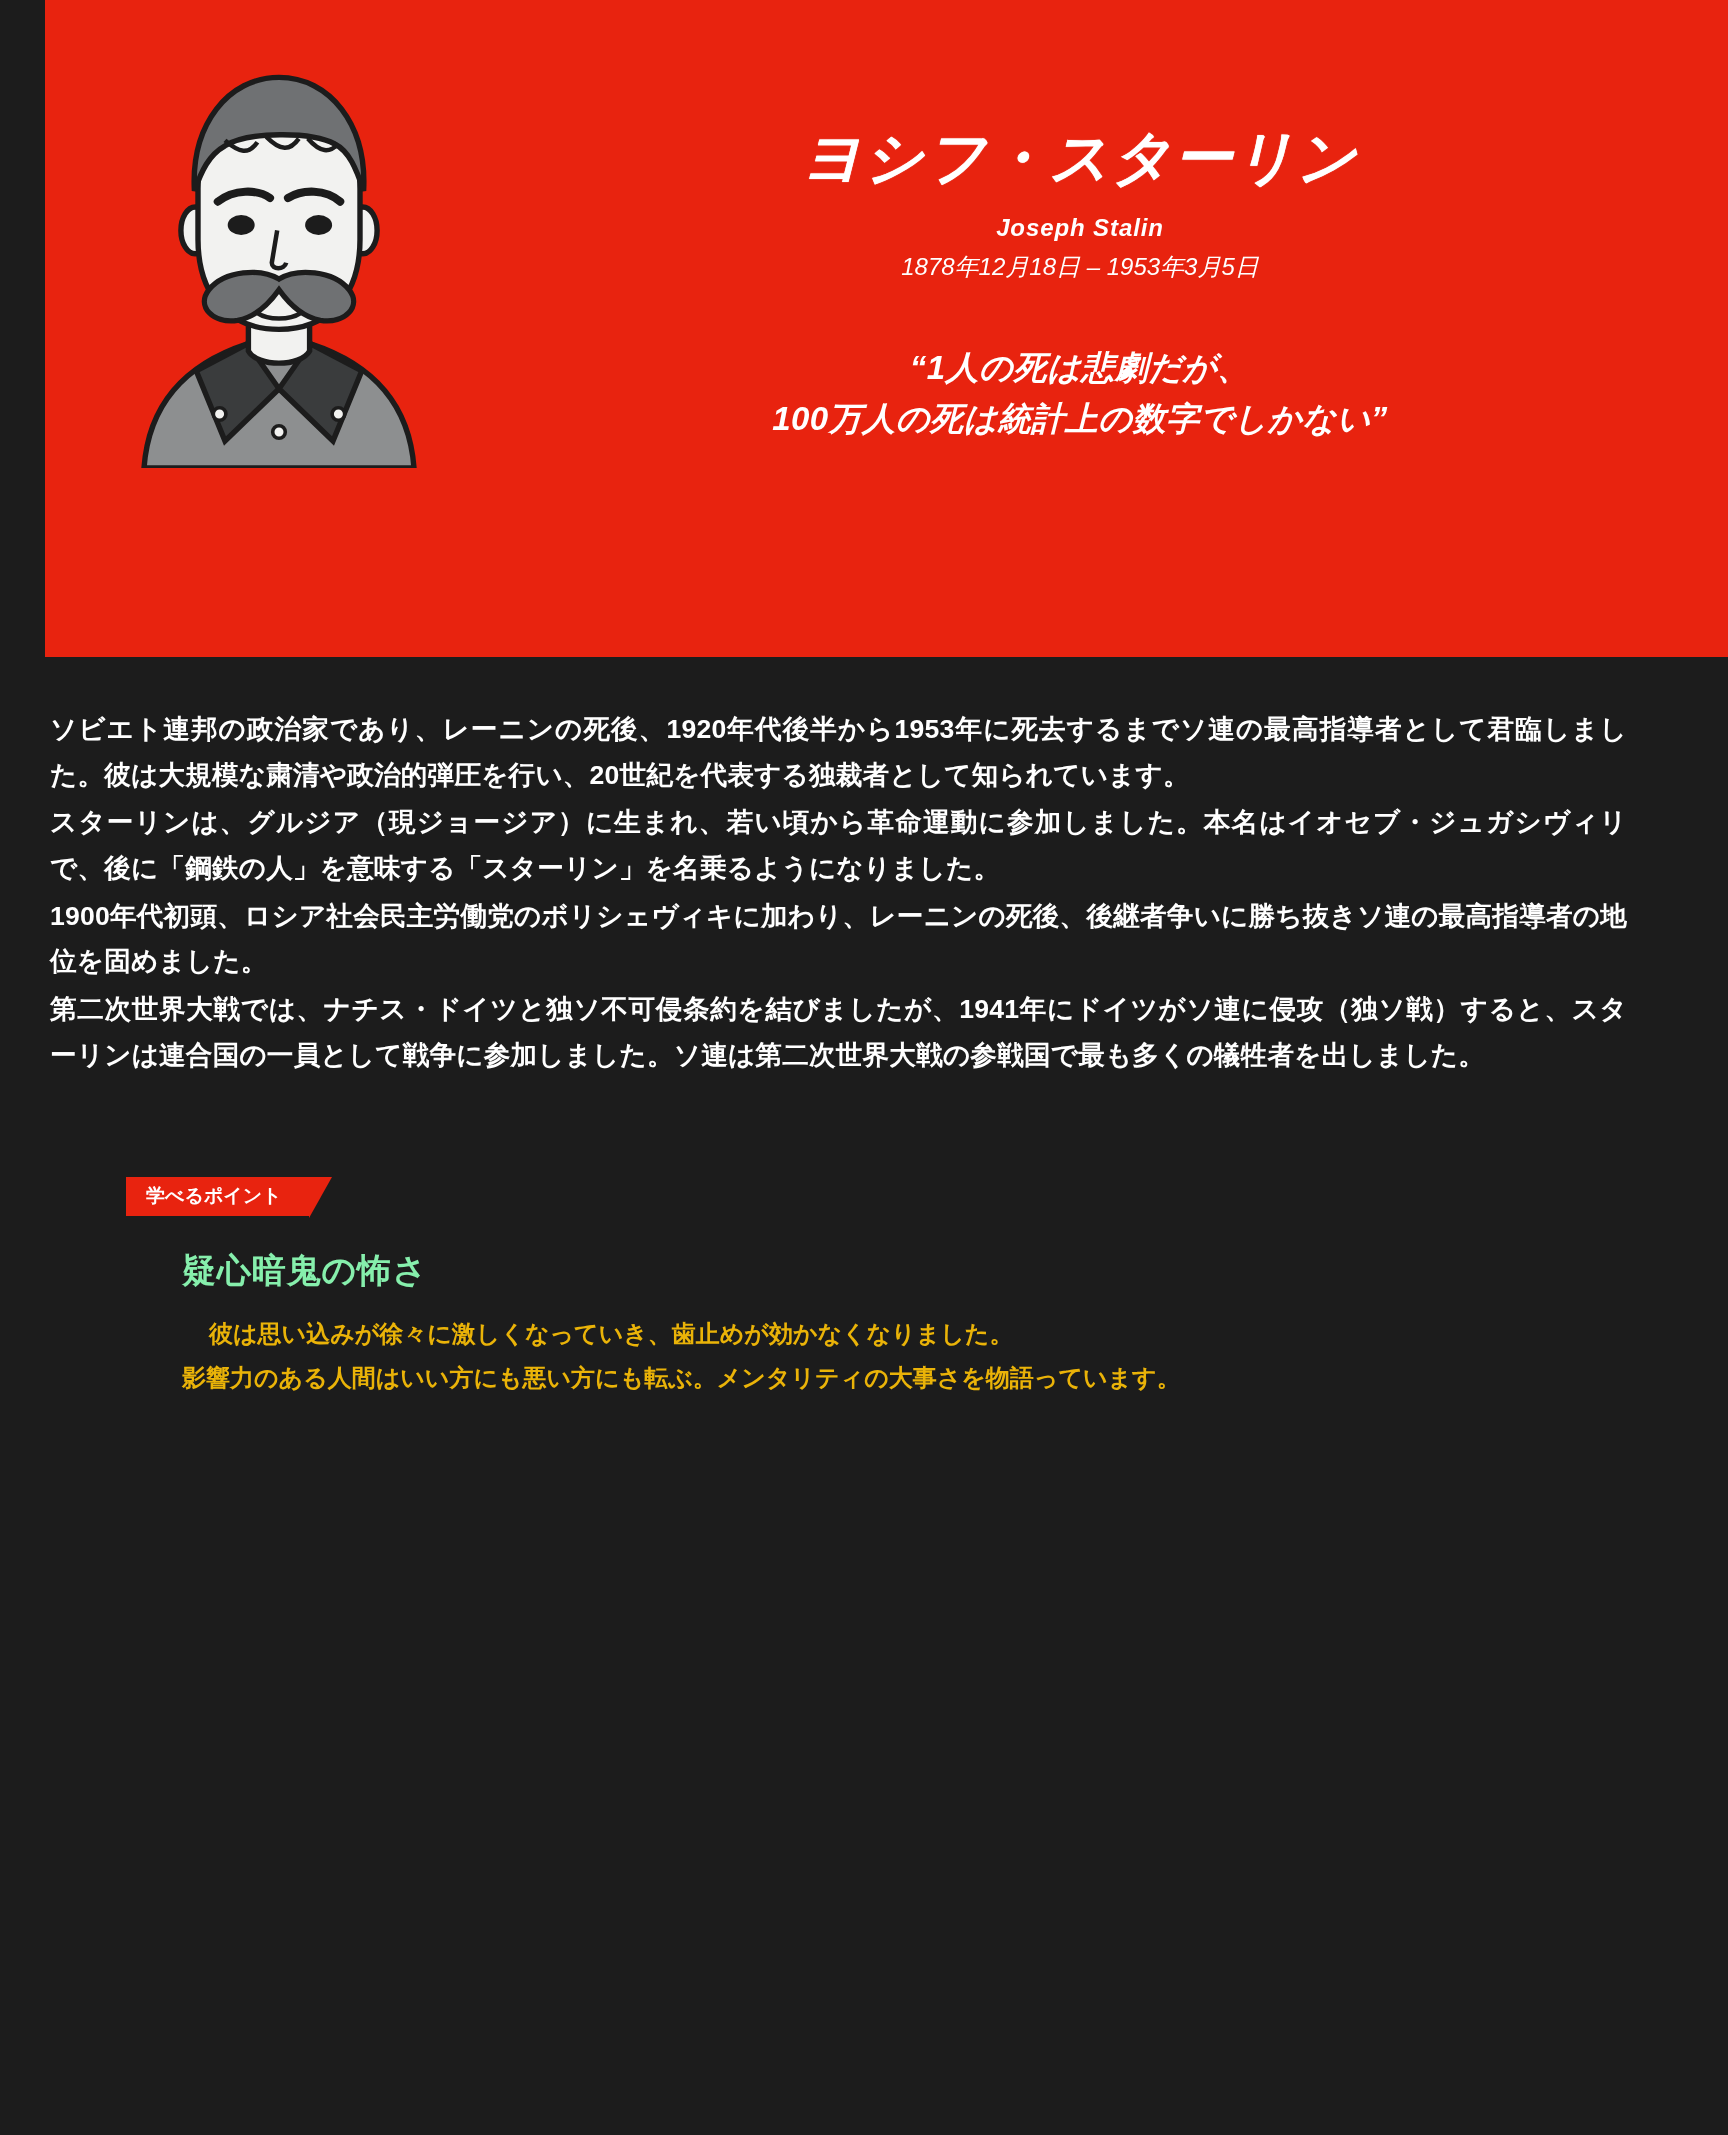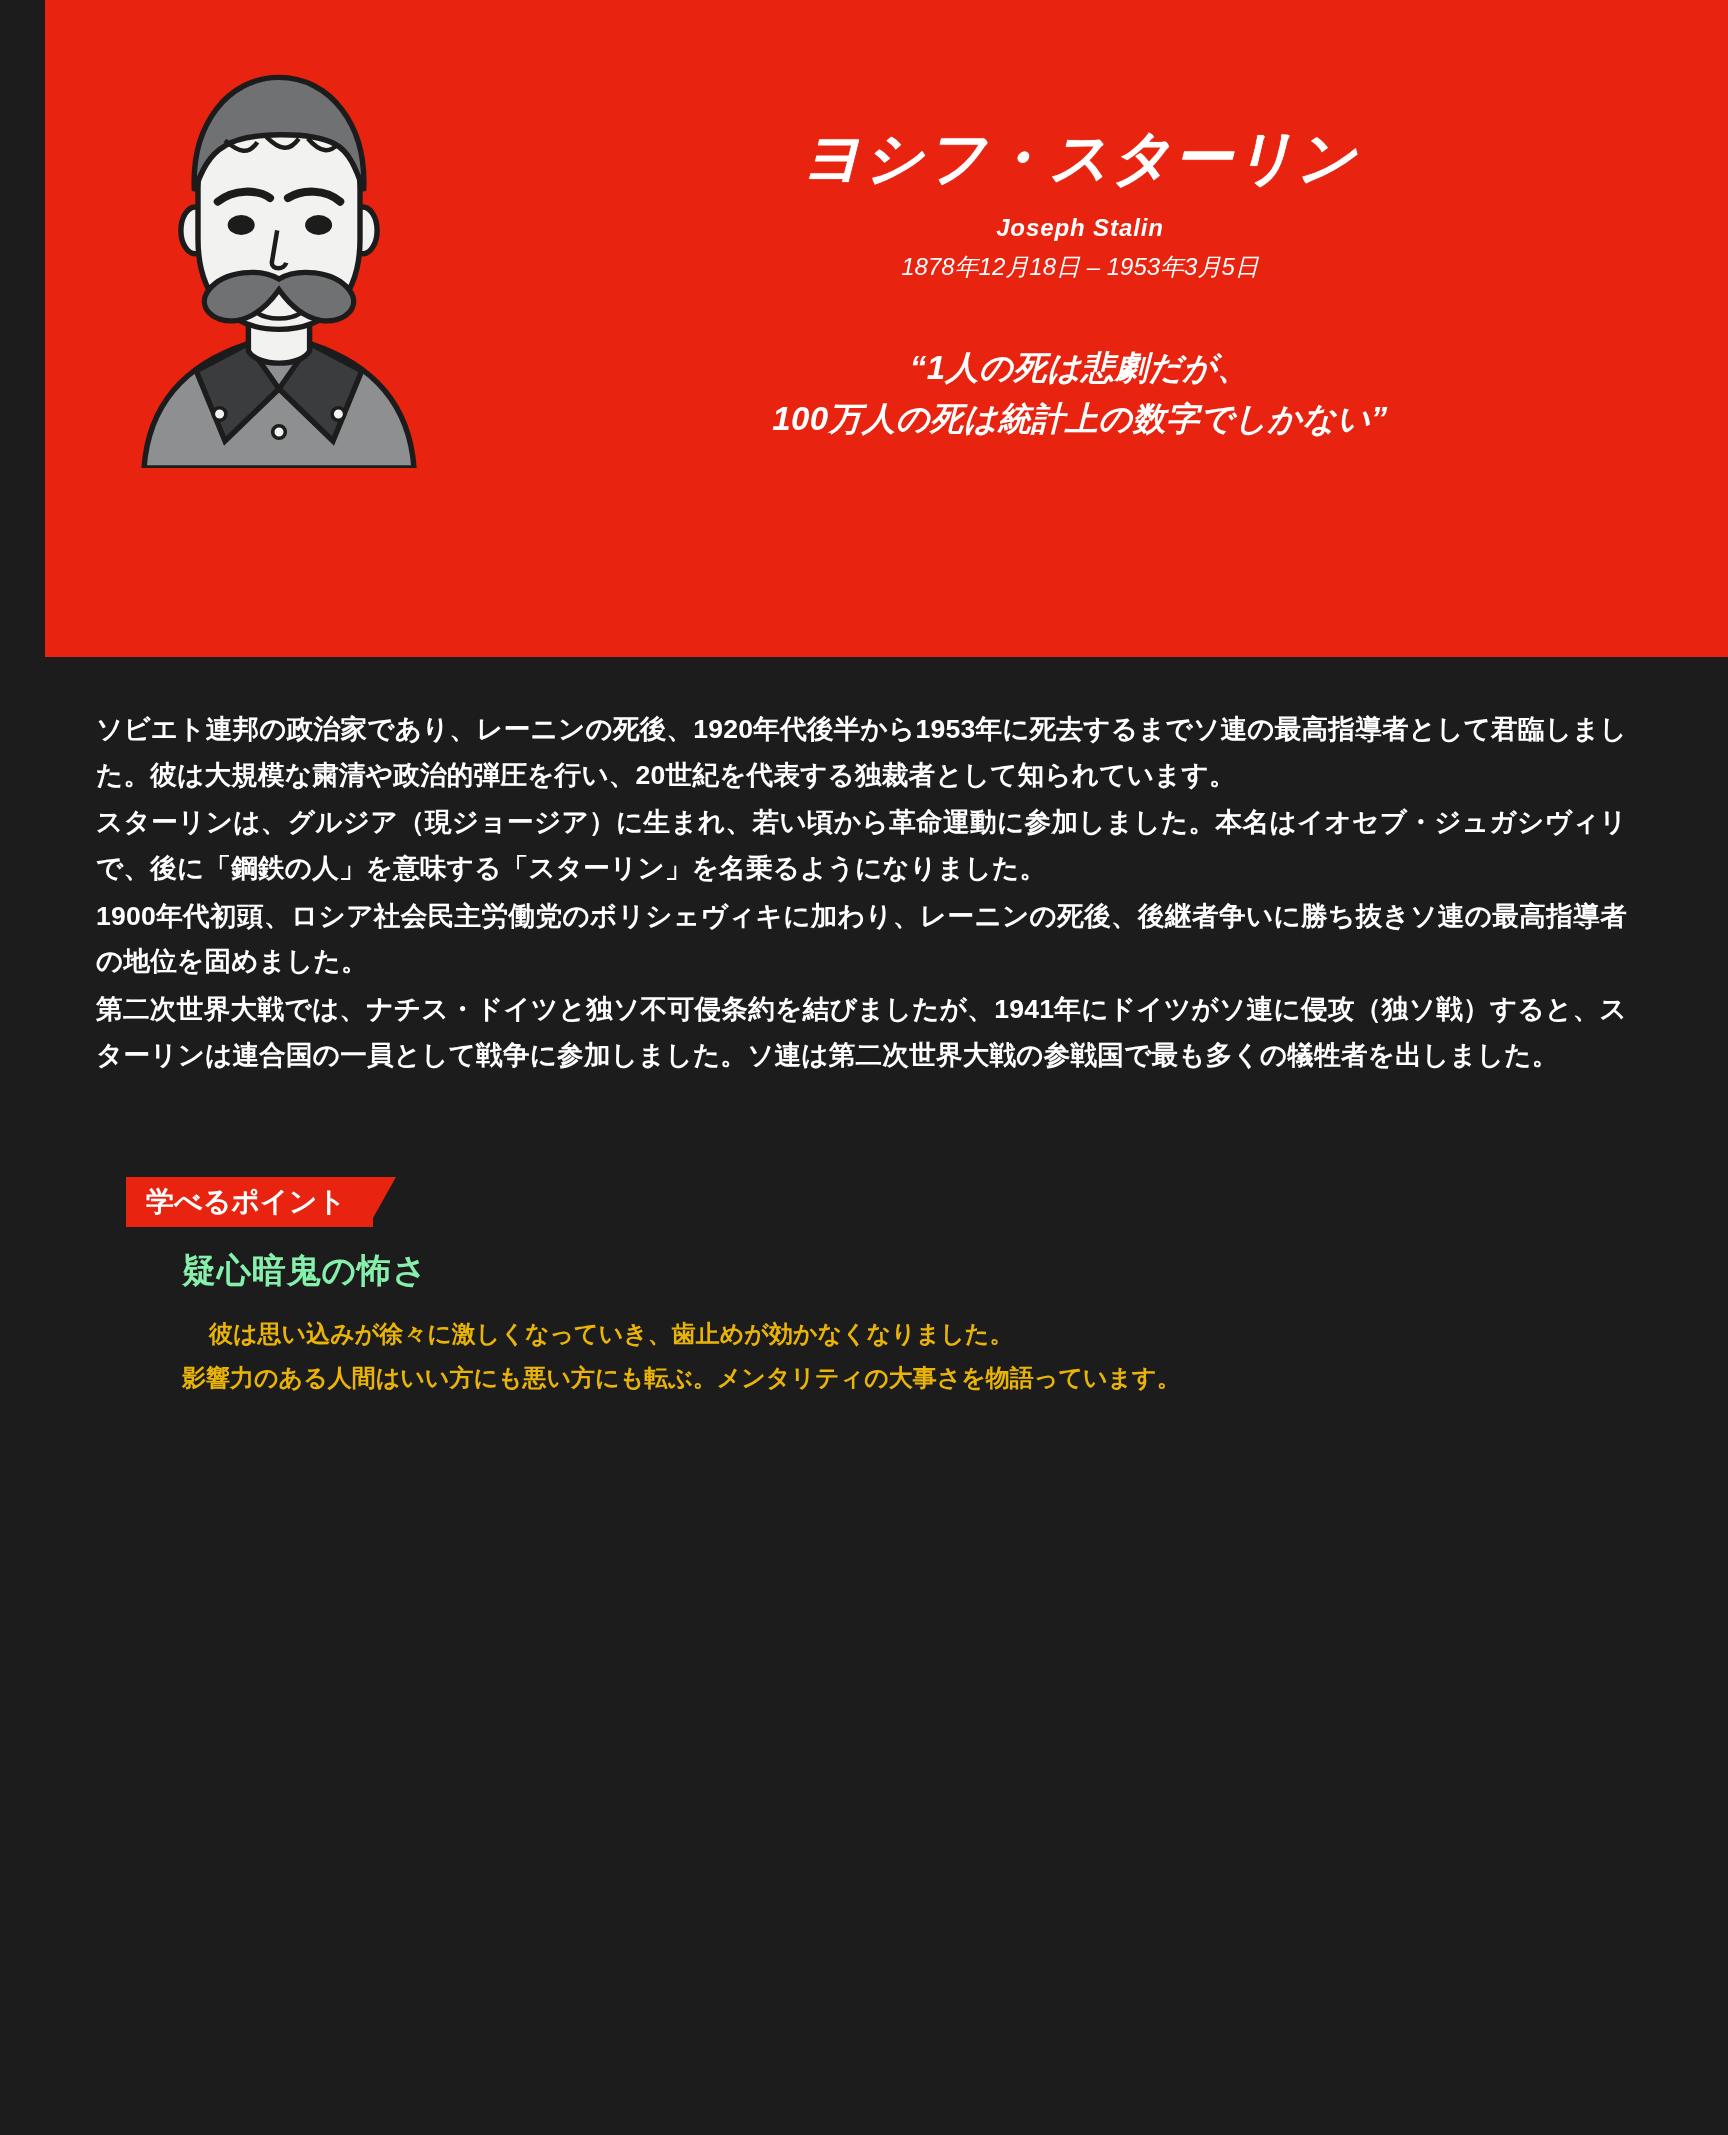--- a/index.html
+++ b/index.html
@@ -75,21 +75,21 @@
     font-size: 33px;
     font-weight: bold;
     font-style: italic;
     line-height: 1.55;
     margin: 0;
     letter-spacing: 0.5px;
   }
 
   
   .content {
-    padding: 50px 101px 0 96px;
+    padding: 50px 101px 0 50px;
   }
   .para {
     color: #ffffff;
     font-size: 26.6px;
     font-weight: bold;
     line-height: 1.72;
     margin: 0 0 1.8px 0;
     letter-spacing: 0.2px;
     text-align: justify;
   }
@@ -103,21 +103,21 @@
   .ribbon-wrap {
     display: block;
     position: relative;
     height: 47px;
   }
   .ribbon {
     display: inline-block;
     position: relative;
     background: #e8230f;
     color: #ffffff;
-    font-size: 28px;
+    font-size: 19px;
     font-weight: bold;
     padding: 8px 27px 8px 20px;
     line-height: 1.2;
     transform: skewX(0deg);
   }
   .ribbon::after {
     content: "";
     position: absolute;
     top: 0;
     right: -23.4px;

